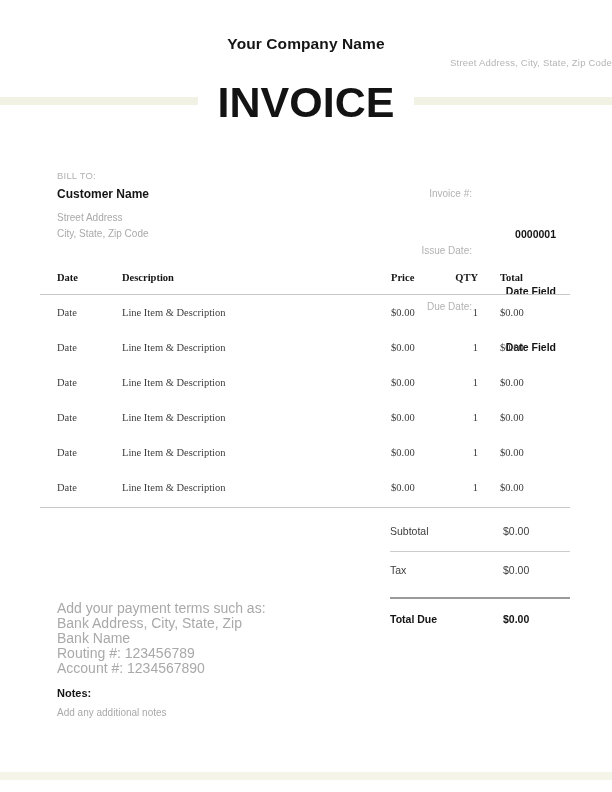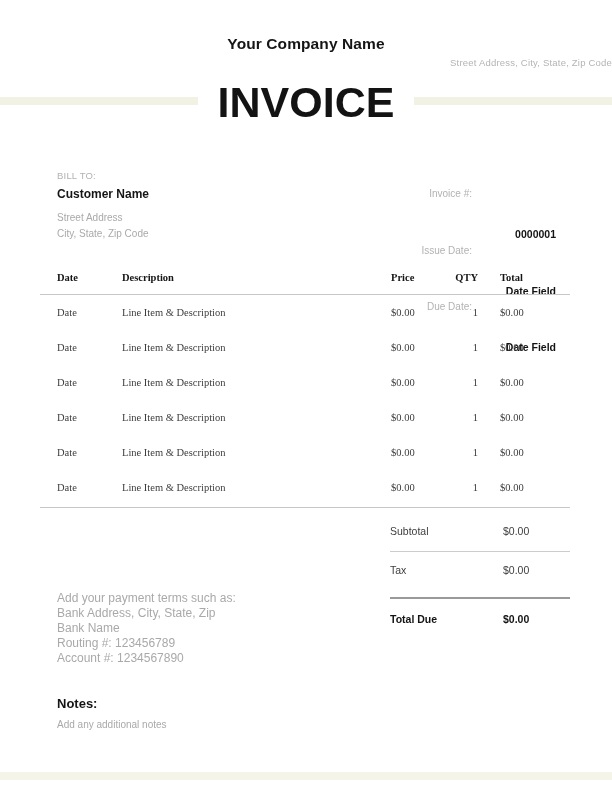--- a/index.html
+++ b/index.html
@@ -48,22 +48,22 @@
   .sum-row.tax{padding:12px 0 21px 0;border-bottom:2px solid #9a9a9a;}
   .sum-row.totaldue{padding:14px 0 0 0;font-weight:bold;color:#131313;}
   .sum-label{color:#3d3d3d;}
   .sum-row.totaldue .sum-label{color:#131313;}
   .sum-value{color:#3d3d3d;text-align:left;}
   .sum-row.totaldue .sum-value{color:#131313;}
 
   
   .terms{position:absolute;top:580px;left:57px;width:300px;}
   .terms-heading{font-size:11px;font-weight:bold;color:#151515;}
-  .terms-lines{margin-top:11px;font-size:12px;color:#a9a9a9;line-height:15px;}
-  .notes-heading{margin-top:30px;font-size:13px;font-weight:bold;color:#151515;}
+  .terms-lines{margin-top:21px;font-size:14px;color:#a9a9a9;line-height:15px;}
+  .notes-heading{margin-top:11px;font-size:11px;font-weight:bold;color:#151515;}
   .notes-line{margin-top:8px;font-size:10px;color:#a9a9a9;}
 
   
   .footer-band{position:absolute;left:0;right:0;top:772px;height:8px;background:#f4f4e9;}
 </style>
 </head>
 <body>
 
 <div class="page">
 

